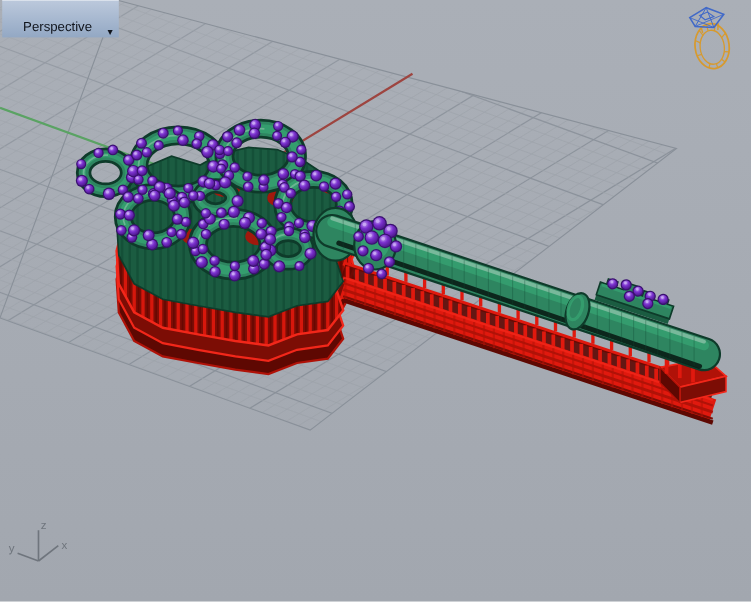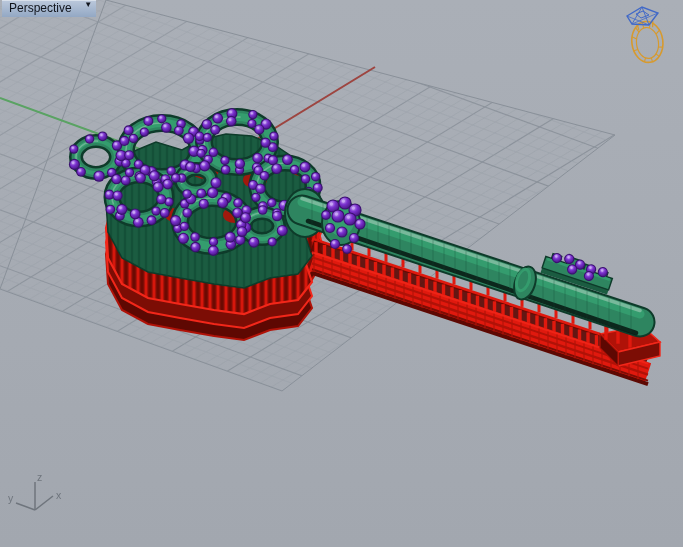--- a/index.html
+++ b/index.html
@@ -1,22 +1,22 @@
 <!DOCTYPE html>
 <html style="--background-top: #AAAFB7; --background-bottom: #A2A7AF; --grid-minor: #9BA1A9; --grid-major: #899099; --axis-x-red: #9E4540; --axis-y-green: #5AA363; --key-green: #2E8560; --key-green-top: #359E6F; --key-green-dark: #1B5C41; --key-green-light: #8FC3AA; --key-green-outline: #0E3B2A; --support-red: #E0190E; --support-red-mid: #B01208; --support-red-dark: #7C0D05; --support-red-deep: #5E0802; --support-red-edge: #F2271A; --gem-purple: #7A30CE; --gem-purple-dark: #3A1070; --gem-purple-light: #C9A8F5; --ring-gold: #D79A2E; --ring-gem-blue: #4169C8; --label-bg-top: #BCC9DC; --label-bg-bottom: #93A8C4; --label-text: #10141C; --label-separator: #E8EEF5; --gizmo-gray: #6F757D;"><head>
 <meta charset="utf-8">
 <style>
   html,body{margin:0;padding:0;}
   body{width:683px;height:547px;overflow:hidden;font-family:"Liberation Sans",sans-serif;}
   .viewport{position:relative;width:683px;height:547px;
     background:linear-gradient(180deg,var(--background-top,#AAAFB7) 0%,var(--background-bottom,#A2A7AF) 100%);}
   #scene{position:absolute;left:0;top:0;}
-  .viewport-label{position:absolute;left:2px;top:0;height:17px;display:flex;align-items:flex-start;
+  .viewport-label{position:absolute;left:2px;top:0;height:34px;display:flex;align-items:flex-end;
     background:linear-gradient(180deg,var(--label-bg-top,#BCC9DC),var(--label-bg-bottom,#93A8C4));
-    box-shadow:inset 0 1px 0 rgba(255,255,255,.45);cursor:pointer;user-select:none;}
+    box-shadow:inset 0 1px 0 rgba(255,255,255,.45);cursor:pointer;user-select:none;padding-left:12px;}
   .label-text{padding:1px 8px 2px 7px;font-size:12px;line-height:15px;color:var(--label-text,#10141C);}
   .label-sep{width:1px;background:var(--label-separator,#E8EEF5);opacity:.8;margin:1px 0;}
   .label-arrow{width:15px;display:flex;align-items:center;justify-content:center;
     font-size:8px;color:var(--label-text,#10141C);}
   .ring-badge{position:absolute;right:6px;top:3px;}
   .axis-gizmo{position:absolute;left:6px;top:466px;}
   .gizmo-label{font-size:10.5px;fill:var(--gizmo-gray,#6F757D);}
 </style>
 </head>
 <body>

